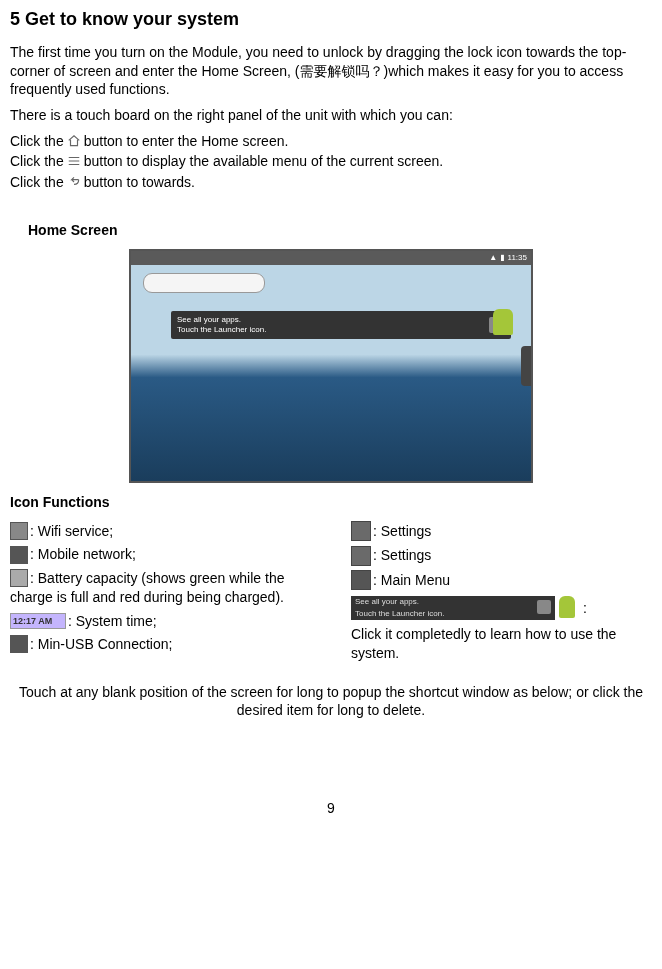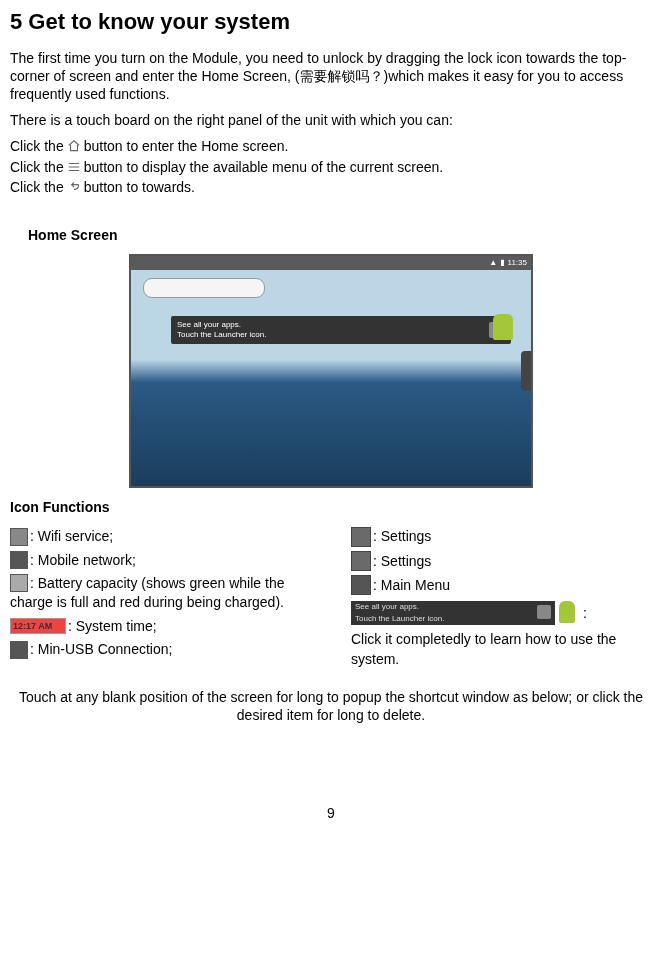--- a/index.html
+++ b/index.html
@@ -5,21 +5,21 @@
     body {
       font-family: Arial, Helvetica, sans-serif;
       margin: 0;
       padding: 8px 10px 40px 10px;
       width: 642px;
       font-size: 14px;
       color: #000;
       line-height: 1.3;
     }
     h1 {
-      font-size: 22px;
+      font-size: 18px;
       font-weight: bold;
       margin: 0 0 12px 0;
     }
     h2 {
       font-size: 14px;
       font-weight: bold;
       margin: 30px 0 10px 18px;
     }
     p {
       margin: 8px 0;
@@ -40,21 +40,21 @@
       height: 16px;
       background: #888;
       border: 1px solid #555;
       vertical-align: middle;
       margin-right: 2px;
     }
     .ico-wide {
       display: inline-block;
       width: 52px;
       height: 14px;
-      background: #ef4444;
+      background: #c4b5fd;
       border: 1px solid #999;
       vertical-align: middle;
       margin-right: 2px;
       font-size: 9px;
       color: #333;
       text-align: left;
       padding-left: 2px;
       line-height: 14px;
       font-weight: bold;
     }

